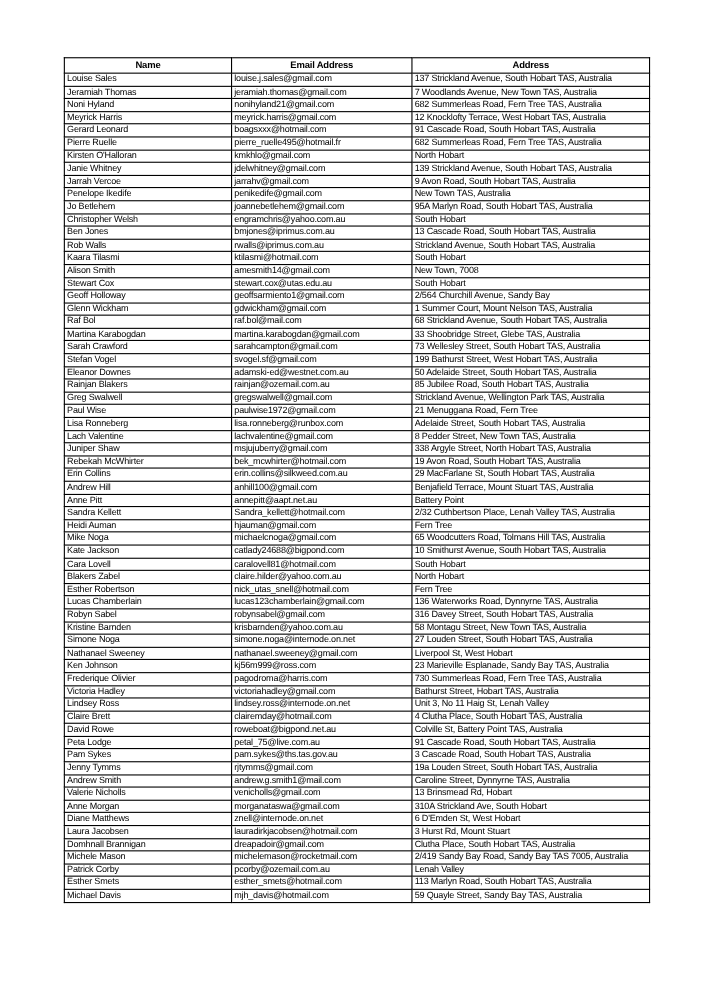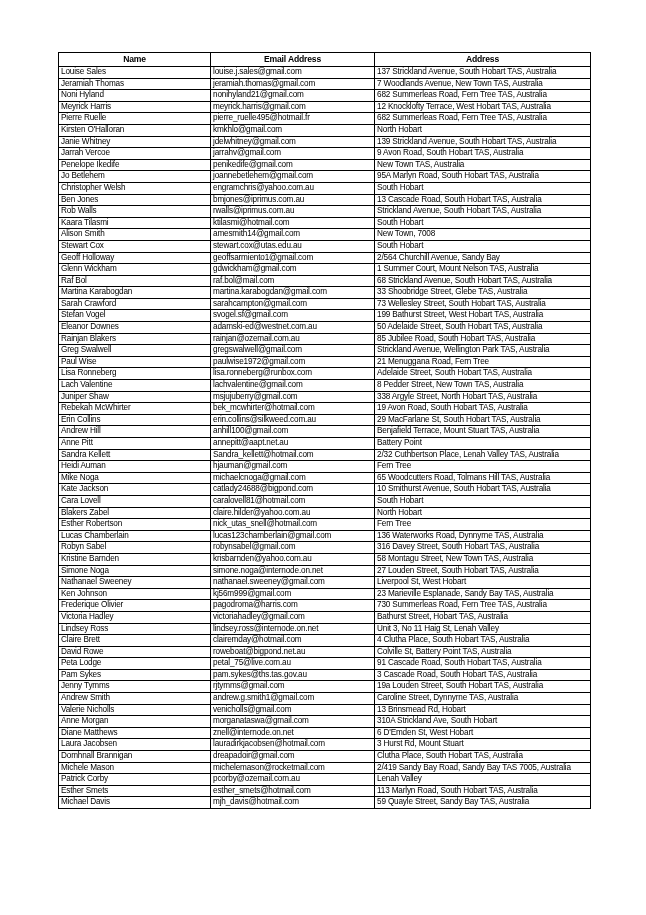--- a/index.html
+++ b/index.html
@@ -96,20 +96,25 @@
             <td class="name-cell">Noni Hyland</td>
             <td class="email-cell">nonihyland21@gmail.com</td>
             <td class="addr-cell">682 Summerleas Road, Fern Tree TAS, Australia</td>
           </tr>
           <tr>
             <td class="name-cell">Meyrick Harris</td>
             <td class="email-cell">meyrick.harris@gmail.com</td>
             <td class="addr-cell">12 Knocklofty Terrace, West Hobart TAS, Australia</td>
           </tr>
           <tr>
+            <td class="name-cell">Gerard Leonard</td>
+            <td class="email-cell">boagsxxx@hotmail.com</td>
+            <td class="addr-cell">91 Cascade Road, South Hobart TAS, Australia</td>
+          </tr>
+          <tr>
             <td class="name-cell">Pierre Ruelle</td>
             <td class="email-cell">pierre_ruelle495@hotmail.fr</td>
             <td class="addr-cell">682 Summerleas Road, Fern Tree TAS, Australia</td>
           </tr>
           <tr>
             <td class="name-cell">Kirsten O'Halloran</td>
             <td class="email-cell">kmkhlo@gmail.com</td>
             <td class="addr-cell">North Hobart</td>
           </tr>
           <tr>
@@ -302,21 +307,21 @@
             <td class="email-cell">simone.noga@internode.on.net</td>
             <td class="addr-cell">27 Louden Street, South Hobart TAS, Australia</td>
           </tr>
           <tr>
             <td class="name-cell">Nathanael Sweeney</td>
             <td class="email-cell">nathanael.sweeney@gmail.com</td>
             <td class="addr-cell">Liverpool St, West Hobart</td>
           </tr>
           <tr>
             <td class="name-cell">Ken Johnson</td>
-            <td class="email-cell">kj56m999@gmail.com</td>
+            <td class="email-cell">kj56m999@ross.com</td>
             <td class="addr-cell">23 Marieville Esplanade, Sandy Bay TAS, Australia</td>
           </tr>
           <tr>
             <td class="name-cell">Frederique Olivier</td>
             <td class="email-cell">pagodroma@harris.com</td>
             <td class="addr-cell">730 Summerleas Road, Fern Tree TAS, Australia</td>
           </tr>
           <tr>
             <td class="name-cell">Victoria Hadley</td>
             <td class="email-cell">victoriahadley@gmail.com</td>
@@ -347,21 +352,21 @@
             <td class="email-cell">pam.sykes@ths.tas.gov.au</td>
             <td class="addr-cell">3 Cascade Road, South Hobart TAS, Australia</td>
           </tr>
           <tr>
             <td class="name-cell">Jenny Tymms</td>
             <td class="email-cell">rjtymms@gmail.com</td>
             <td class="addr-cell">19a Louden Street, South Hobart TAS, Australia</td>
           </tr>
           <tr>
             <td class="name-cell">Andrew Smith</td>
-            <td class="email-cell">andrew.g.smith1@gmail.com</td>
+            <td class="email-cell">andrew.g.smith1@mail.com</td>
             <td class="addr-cell">Caroline Street, Dynnyrne TAS, Australia</td>
           </tr>
           <tr>
             <td class="name-cell">Valerie Nicholls</td>
             <td class="email-cell">venicholls@gmail.com</td>
             <td class="addr-cell">13 Brinsmead Rd, Hobart</td>
           </tr>
           <tr>
             <td class="name-cell">Anne Morgan</td>
             <td class="email-cell">morganataswa@gmail.com</td>

